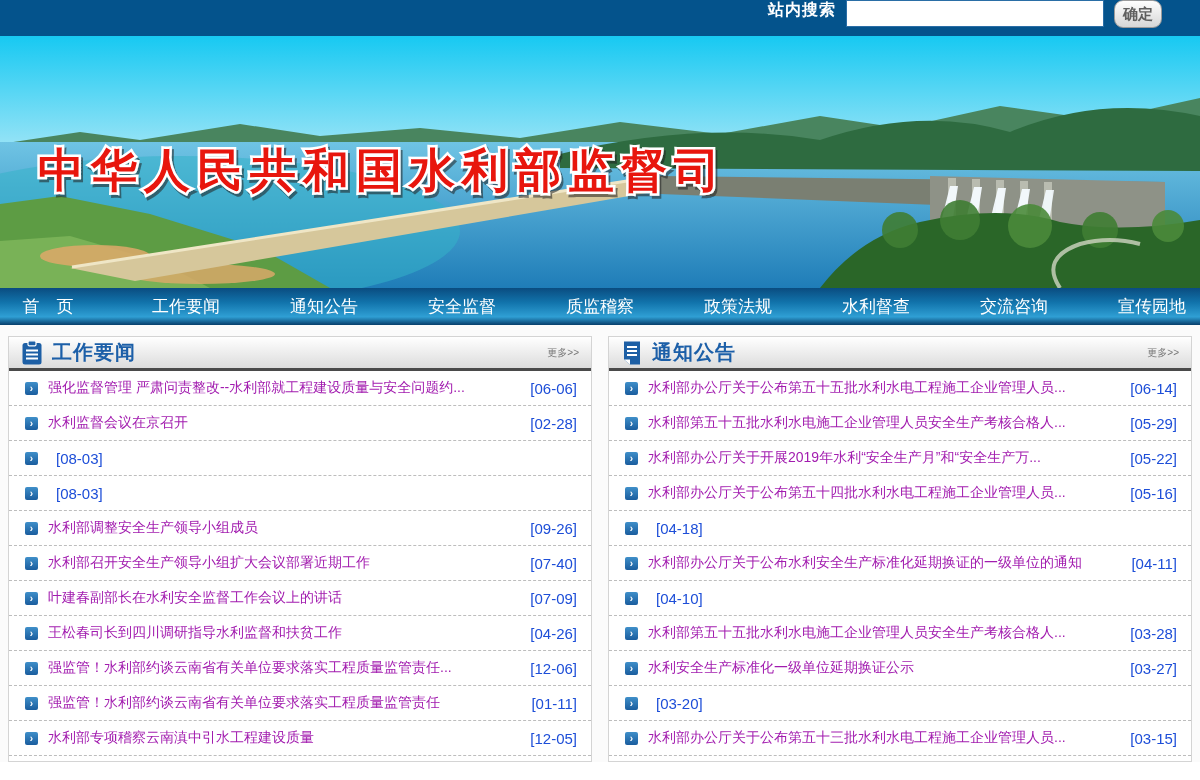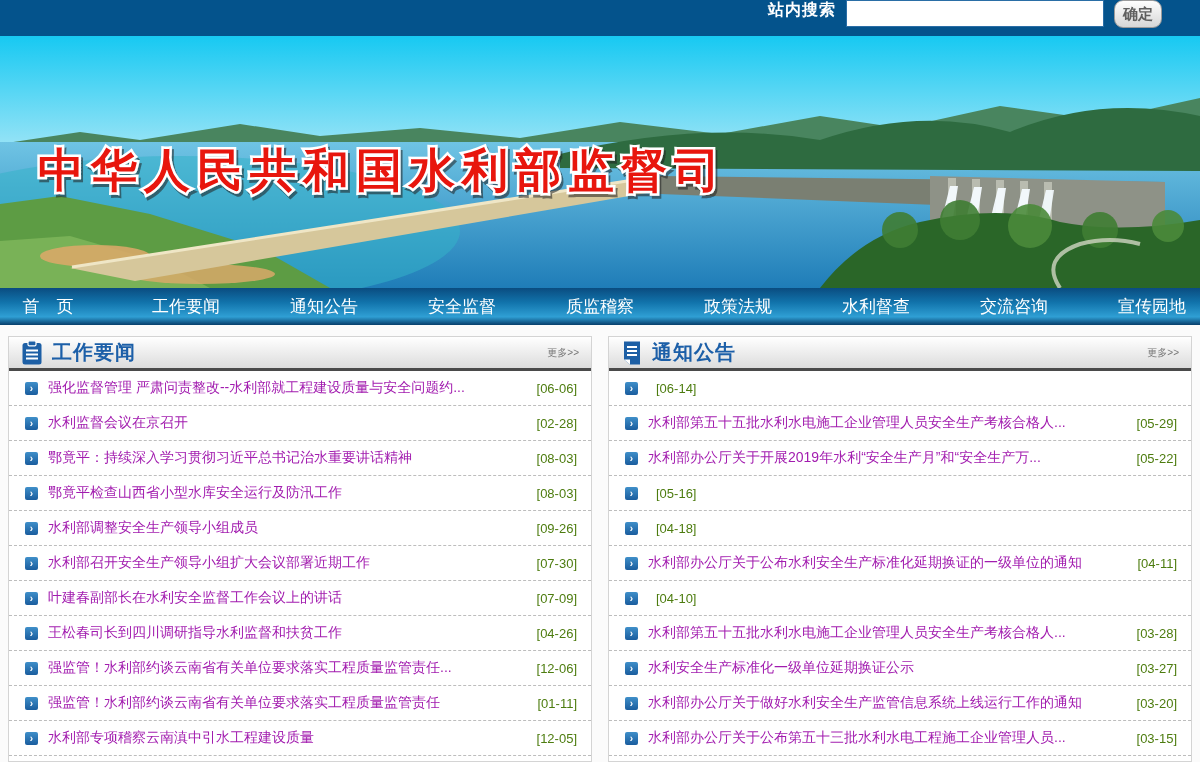--- a/index.html
+++ b/index.html
@@ -58,21 +58,21 @@
   .bullet {
     width:13px; height:13px; border-radius:2px; flex:none;
     background:linear-gradient(180deg,#3f8fc9,#1a5d9e);
     color:#fff; font-size:10px; line-height:13px; text-align:center;
     font-weight:bold; margin-right:10px;
   }
   .news-title {
     flex:1; font-size:14px; color:#a21caf; white-space:nowrap;
     overflow:hidden; cursor:pointer;
   }
-  .news-date { font-size:13px; color:#4d7c0f; margin-left:8px; flex:none; }
+  .news-date { font-size:15px; color:#1d4ed8; margin-left:8px; flex:none; }
 </style>
 </head>
 <body>
 
 <div class="topbar">
   <span class="search-label">站内搜索</span>
   <input class="search-input" type="text" style="">
   <button class="confirm-btn">确定</button>
 </div>
 
@@ -174,37 +174,35 @@
           <span class="news-title">强化监督管理 严肃问责整改--水利部就工程建设质量与安全问题约...</span>
           <span class="news-date">[06-06]</span>
         </div>
       <div class="news-row">
           <span class="bullet">›</span>
           <span class="news-title">水利监督会议在京召开</span>
           <span class="news-date">[02-28]</span>
         </div>
       <div class="news-row">
           <span class="bullet">›</span>
-          <span class="news-title">鄂竟平：持续深入学习贯彻习近平总书记治水重要讲话精神</span>
           <span class="news-date">[08-03]</span>
         </div>
       <div class="news-row">
           <span class="bullet">›</span>
-          <span class="news-title">鄂竟平检查山西省小型水库安全运行及防汛工作</span>
           <span class="news-date">[08-03]</span>
         </div>
       <div class="news-row">
           <span class="bullet">›</span>
           <span class="news-title">水利部调整安全生产领导小组成员</span>
           <span class="news-date">[09-26]</span>
         </div>
       <div class="news-row">
           <span class="bullet">›</span>
           <span class="news-title">水利部召开安全生产领导小组扩大会议部署近期工作</span>
-          <span class="news-date">[07-30]</span>
+          <span class="news-date">[07-40]</span>
         </div>
       <div class="news-row">
           <span class="bullet">›</span>
           <span class="news-title">叶建春副部长在水利安全监督工作会议上的讲话</span>
           <span class="news-date">[07-09]</span>
         </div>
       <div class="news-row">
           <span class="bullet">›</span>
           <span class="news-title">王松春司长到四川调研指导水利监督和扶贫工作</span>
           <span class="news-date">[04-26]</span>
@@ -237,34 +235,36 @@
           <rect x="6" y="10" width="10" height="2" fill="#fff"></rect>
           <rect x="6" y="14" width="10" height="2" fill="#fff"></rect>
         </svg>
       </span>
       <span class="panel-title">通知公告</span>
       <span class="more-link">更多&gt;&gt;</span>
     </div>
     <div>
       <div class="news-row">
           <span class="bullet">›</span>
+          <span class="news-title">水利部办公厅关于公布第五十五批水利水电工程施工企业管理人员...</span>
           <span class="news-date">[06-14]</span>
         </div>
       <div class="news-row">
           <span class="bullet">›</span>
           <span class="news-title">水利部第五十五批水利水电施工企业管理人员安全生产考核合格人...</span>
           <span class="news-date">[05-29]</span>
         </div>
       <div class="news-row">
           <span class="bullet">›</span>
           <span class="news-title">水利部办公厅关于开展2019年水利“安全生产月”和“安全生产万...</span>
           <span class="news-date">[05-22]</span>
         </div>
       <div class="news-row">
           <span class="bullet">›</span>
+          <span class="news-title">水利部办公厅关于公布第五十四批水利水电工程施工企业管理人员...</span>
           <span class="news-date">[05-16]</span>
         </div>
       <div class="news-row">
           <span class="bullet">›</span>
           <span class="news-date">[04-18]</span>
         </div>
       <div class="news-row">
           <span class="bullet">›</span>
           <span class="news-title">水利部办公厅关于公布水利安全生产标准化延期换证的一级单位的通知</span>
           <span class="news-date">[04-11]</span>
@@ -278,21 +278,20 @@
           <span class="news-title">水利部第五十五批水利水电施工企业管理人员安全生产考核合格人...</span>
           <span class="news-date">[03-28]</span>
         </div>
       <div class="news-row">
           <span class="bullet">›</span>
           <span class="news-title">水利安全生产标准化一级单位延期换证公示</span>
           <span class="news-date">[03-27]</span>
         </div>
       <div class="news-row">
           <span class="bullet">›</span>
-          <span class="news-title">水利部办公厅关于做好水利安全生产监管信息系统上线运行工作的通知</span>
           <span class="news-date">[03-20]</span>
         </div>
       <div class="news-row">
           <span class="bullet">›</span>
           <span class="news-title">水利部办公厅关于公布第五十三批水利水电工程施工企业管理人员...</span>
           <span class="news-date">[03-15]</span>
         </div>
     </div>
   </div>
 

